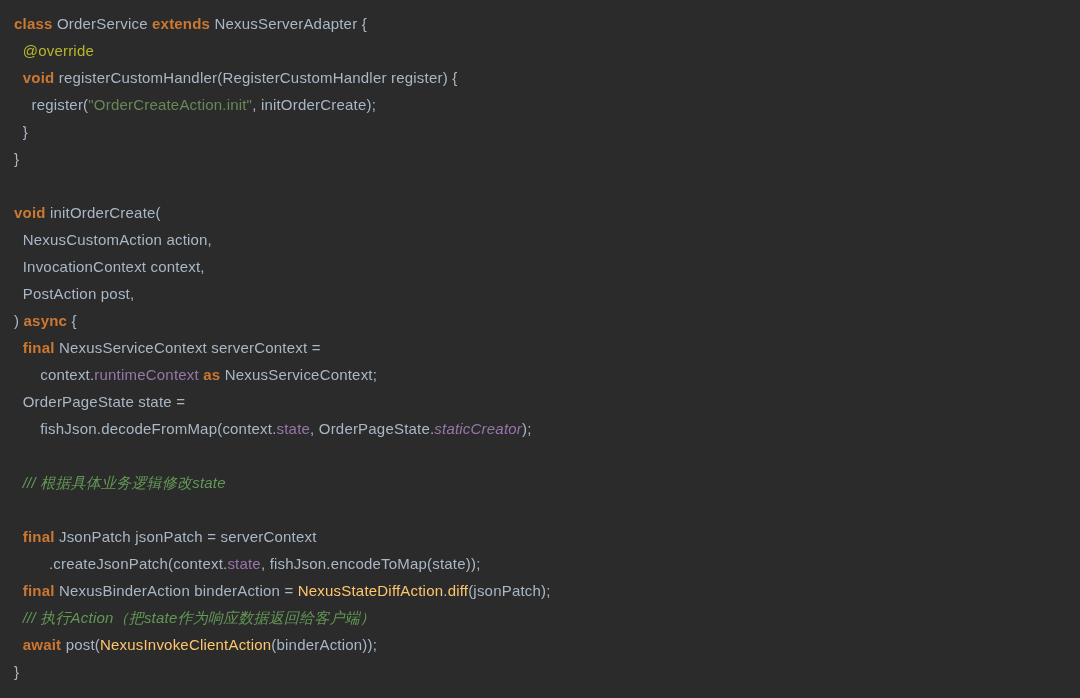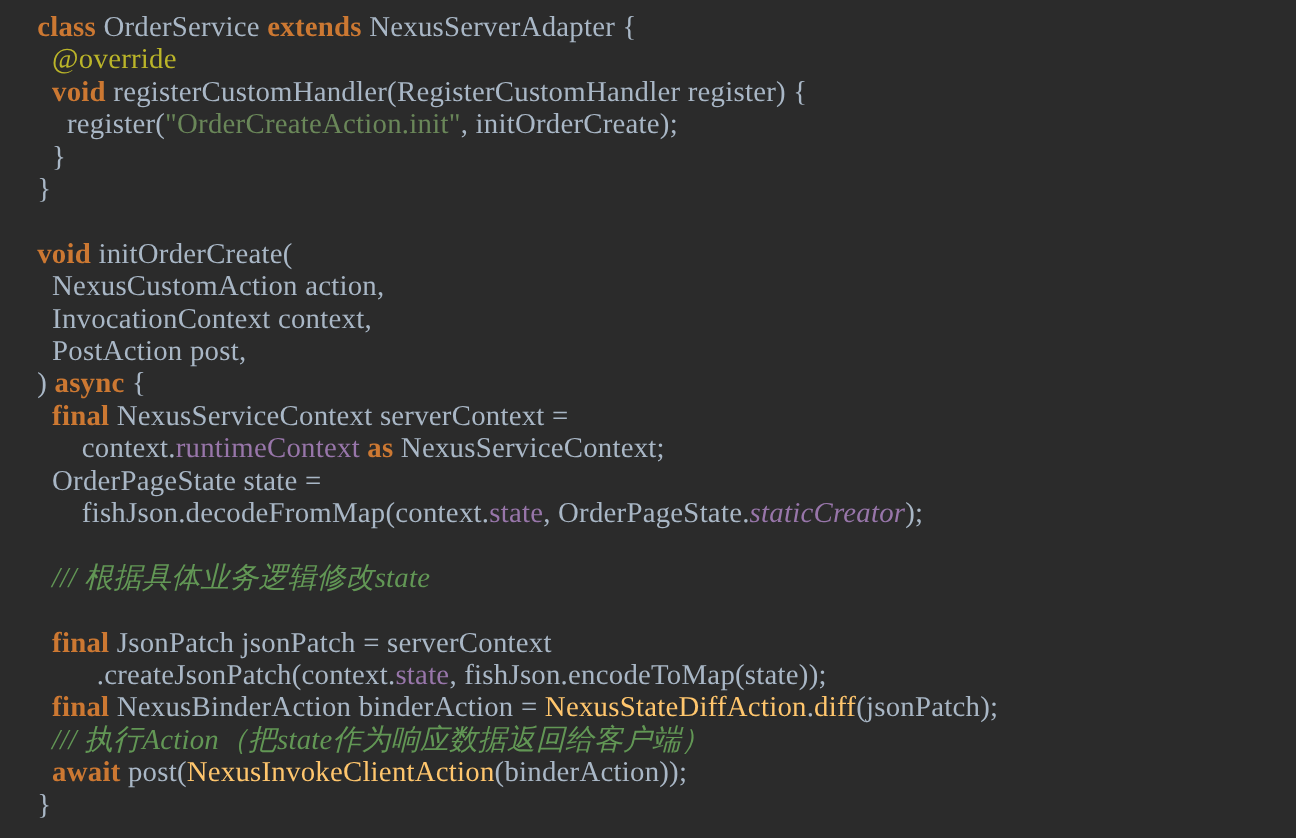--- a/index.html
+++ b/index.html
@@ -5,23 +5,23 @@
   html, body {
     margin: 0;
     padding: 0;
     background: #2b2b2b;
     width: 1080px;
     height: 698px;
     overflow: hidden;
   }
   pre.code {
     margin: 0;
-    padding: 10px 14px 0 31px;
-    font-family: Liberation Serif, serif;
-    font-size: 24px;
+    padding: 10px 14px 0 14px;
+    font-family: Liberation Sans, sans-serif;
+    font-size: 15px;
     line-height: 27px;
     color: #a9b7c6;
     white-space: pre;
     letter-spacing: 0.2px;
   }
   .kw   { color: #cc7832; font-weight: 600; }   
   .ann  { color: #bbb529; }                     
   .str  { color: #6a8759; }                     
   .cmt  { color: #629755; font-style: italic; } 
   .mem  { color: #9876aa; }                     

